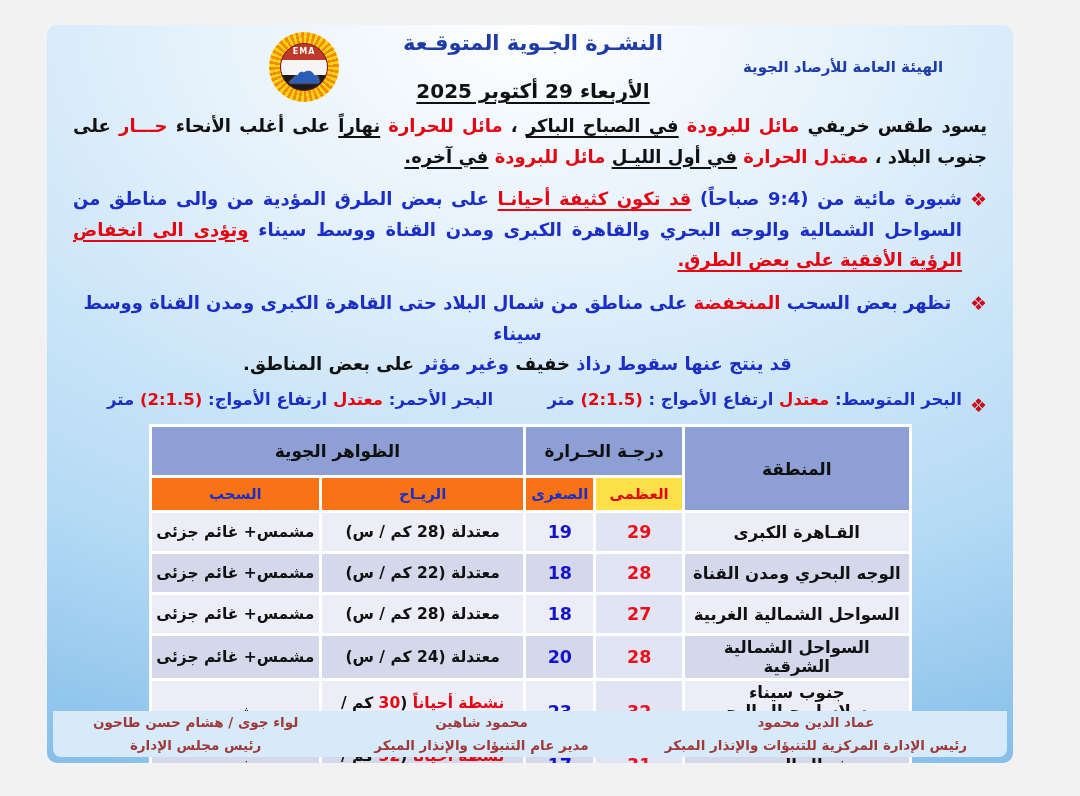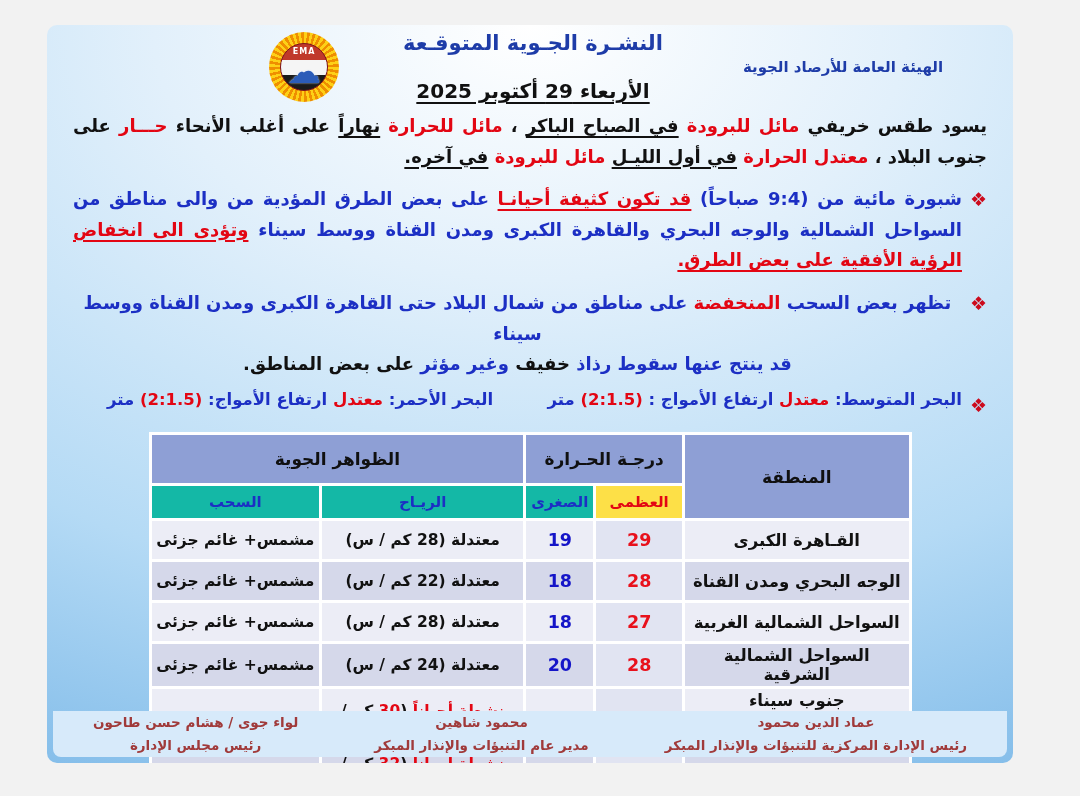--- a/index.html
+++ b/index.html
@@ -32,24 +32,24 @@
   .bullets{display:flex;gap:8px;margin-top:12px;}
   .bullet{color:#cc0a1c;font-size:19px;line-height:1.6;flex:0 0 auto;}
   .ptext{flex:1;}
   .center{text-align:center;white-space:pre-line;}
   .black{color:#111;} .red{color:#e30613;} .blue{color:#1c2fc4;}
   .u{text-decoration:underline;text-underline-offset:4px;text-decoration-thickness:2px;}
   
   .sea{display:flex;justify-content:space-between;margin:10px 26px 0 60px;font-size:16.5px;}
   .sea .seg{display:flex;gap:8px;}
   
-  table{width:763px;margin:12px auto 0 auto;border-spacing:3px;background:#ffffff;table-layout:fixed;}
+  table{width:763px;margin:4px auto 0 auto;border-spacing:3px;background:#ffffff;table-layout:fixed;}
   th,td{text-align:center;vertical-align:middle;padding:2px 4px;}
   th.main{background:#8e9fd5;color:#101010;font-size:17px;height:44px;}
-  th.sub{background:#14b8a6;color:#1c2fc4;font-size:15px;height:28px;}
+  th.sub{background:#f97316;color:#1c2fc4;font-size:15px;height:28px;}
   th.sub.maxh{background:#fde047;color:#e30613;}
   td{font-size:16px;height:34px;color:#111;}
   td.odd{background:#ecedf6;} td.even{background:#d5d8ea;}
   td.maxcol{background:#e1e4f2;color:#e8111c;font-size:17.5px;}
   td.mincol{color:#1515c8;font-size:17.5px;}
   td.regioncol{white-space:pre-line;font-size:16.5px;}
   td.windcol,td.cloudcol{font-size:15.5px;}
   
   .footer{position:absolute;left:6px;right:6px;bottom:6px;height:46px;background:#d7eafa;border-radius:0 0 8px 8px;
     display:flex;justify-content:space-between;align-items:center;padding:2px 40px;box-sizing:border-box;

